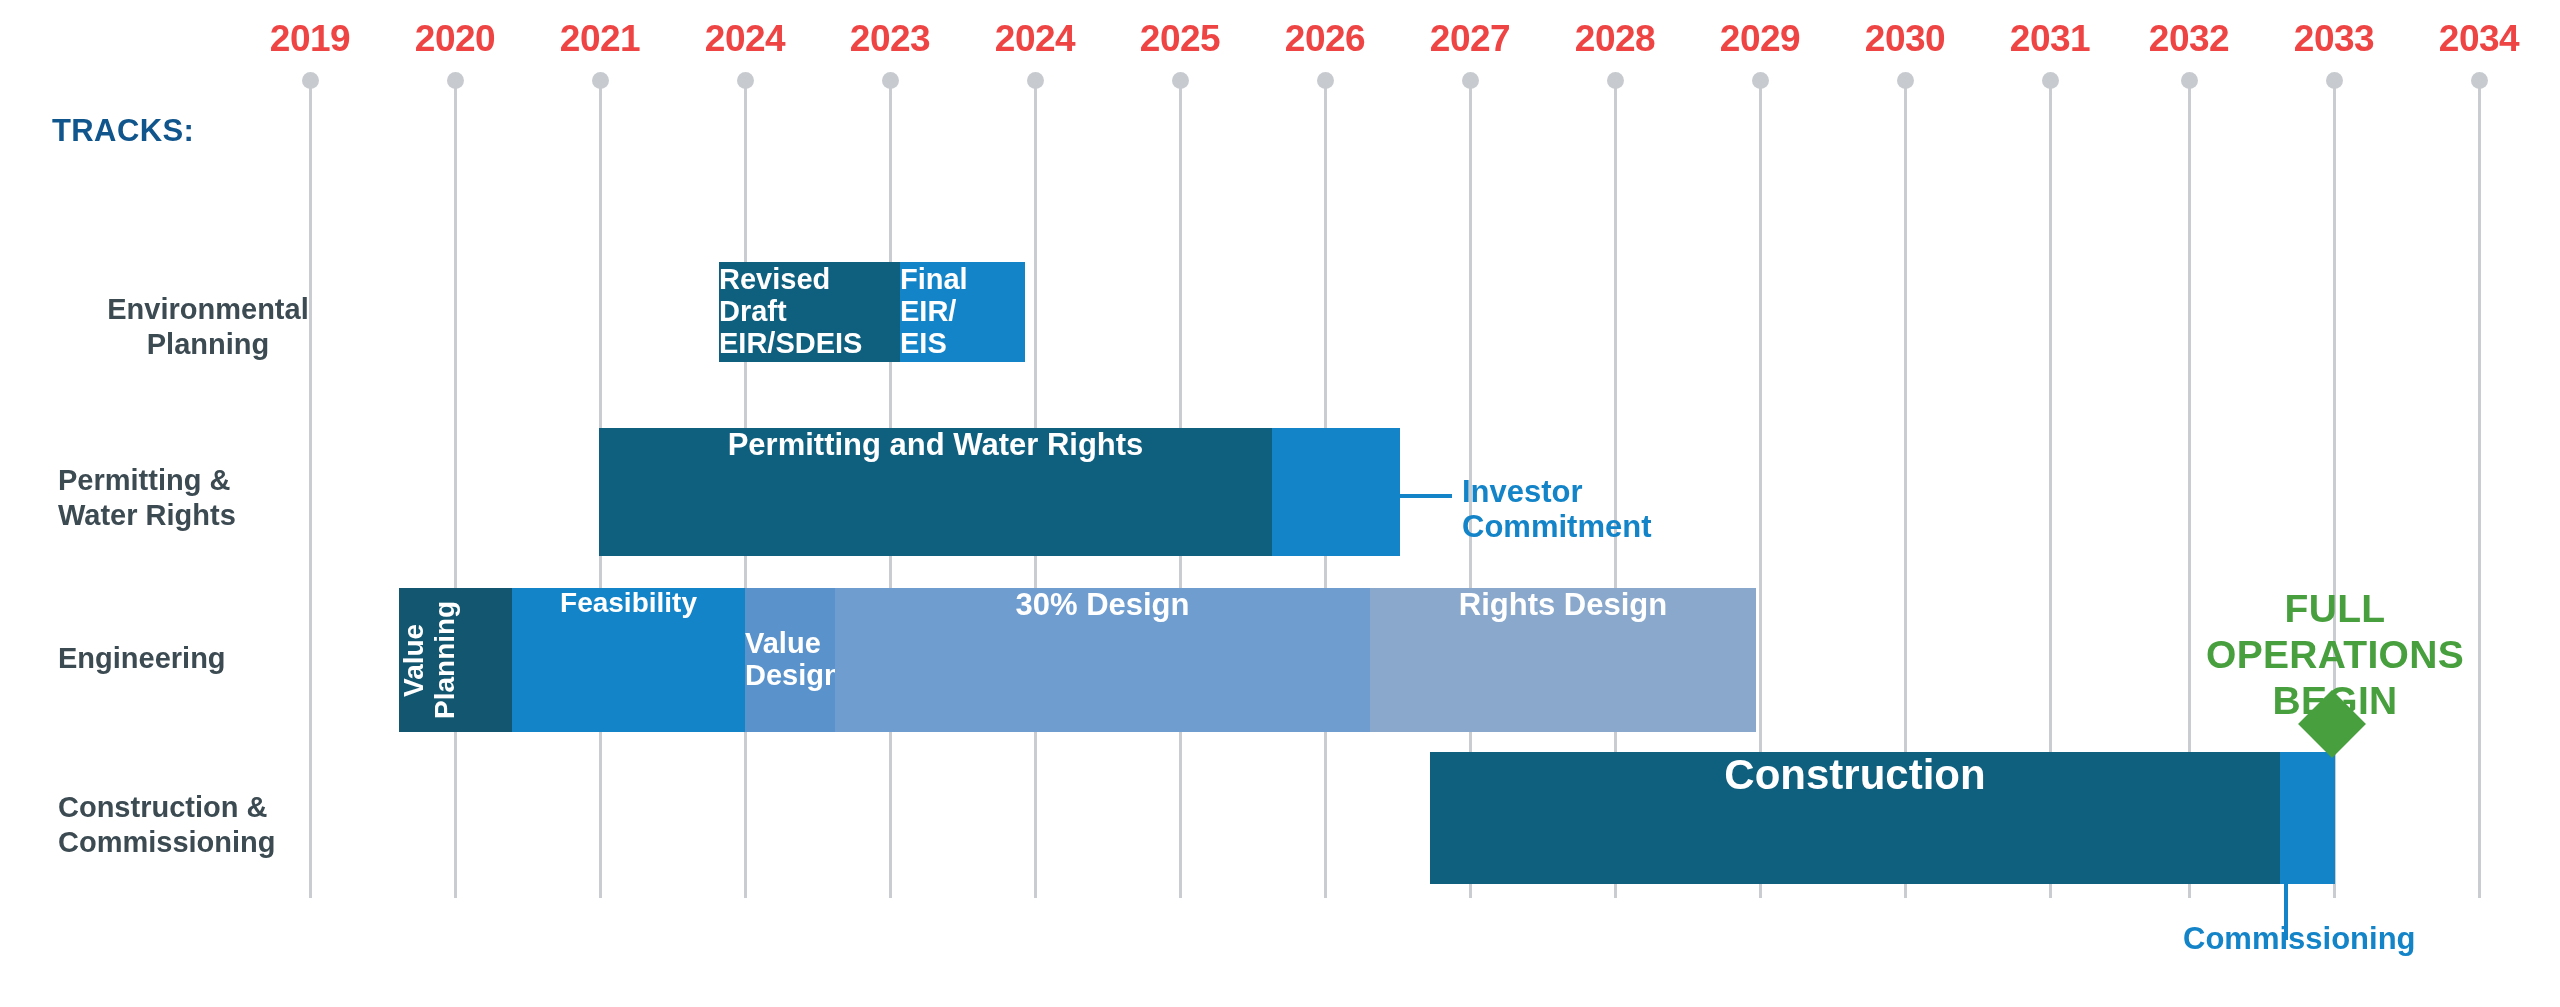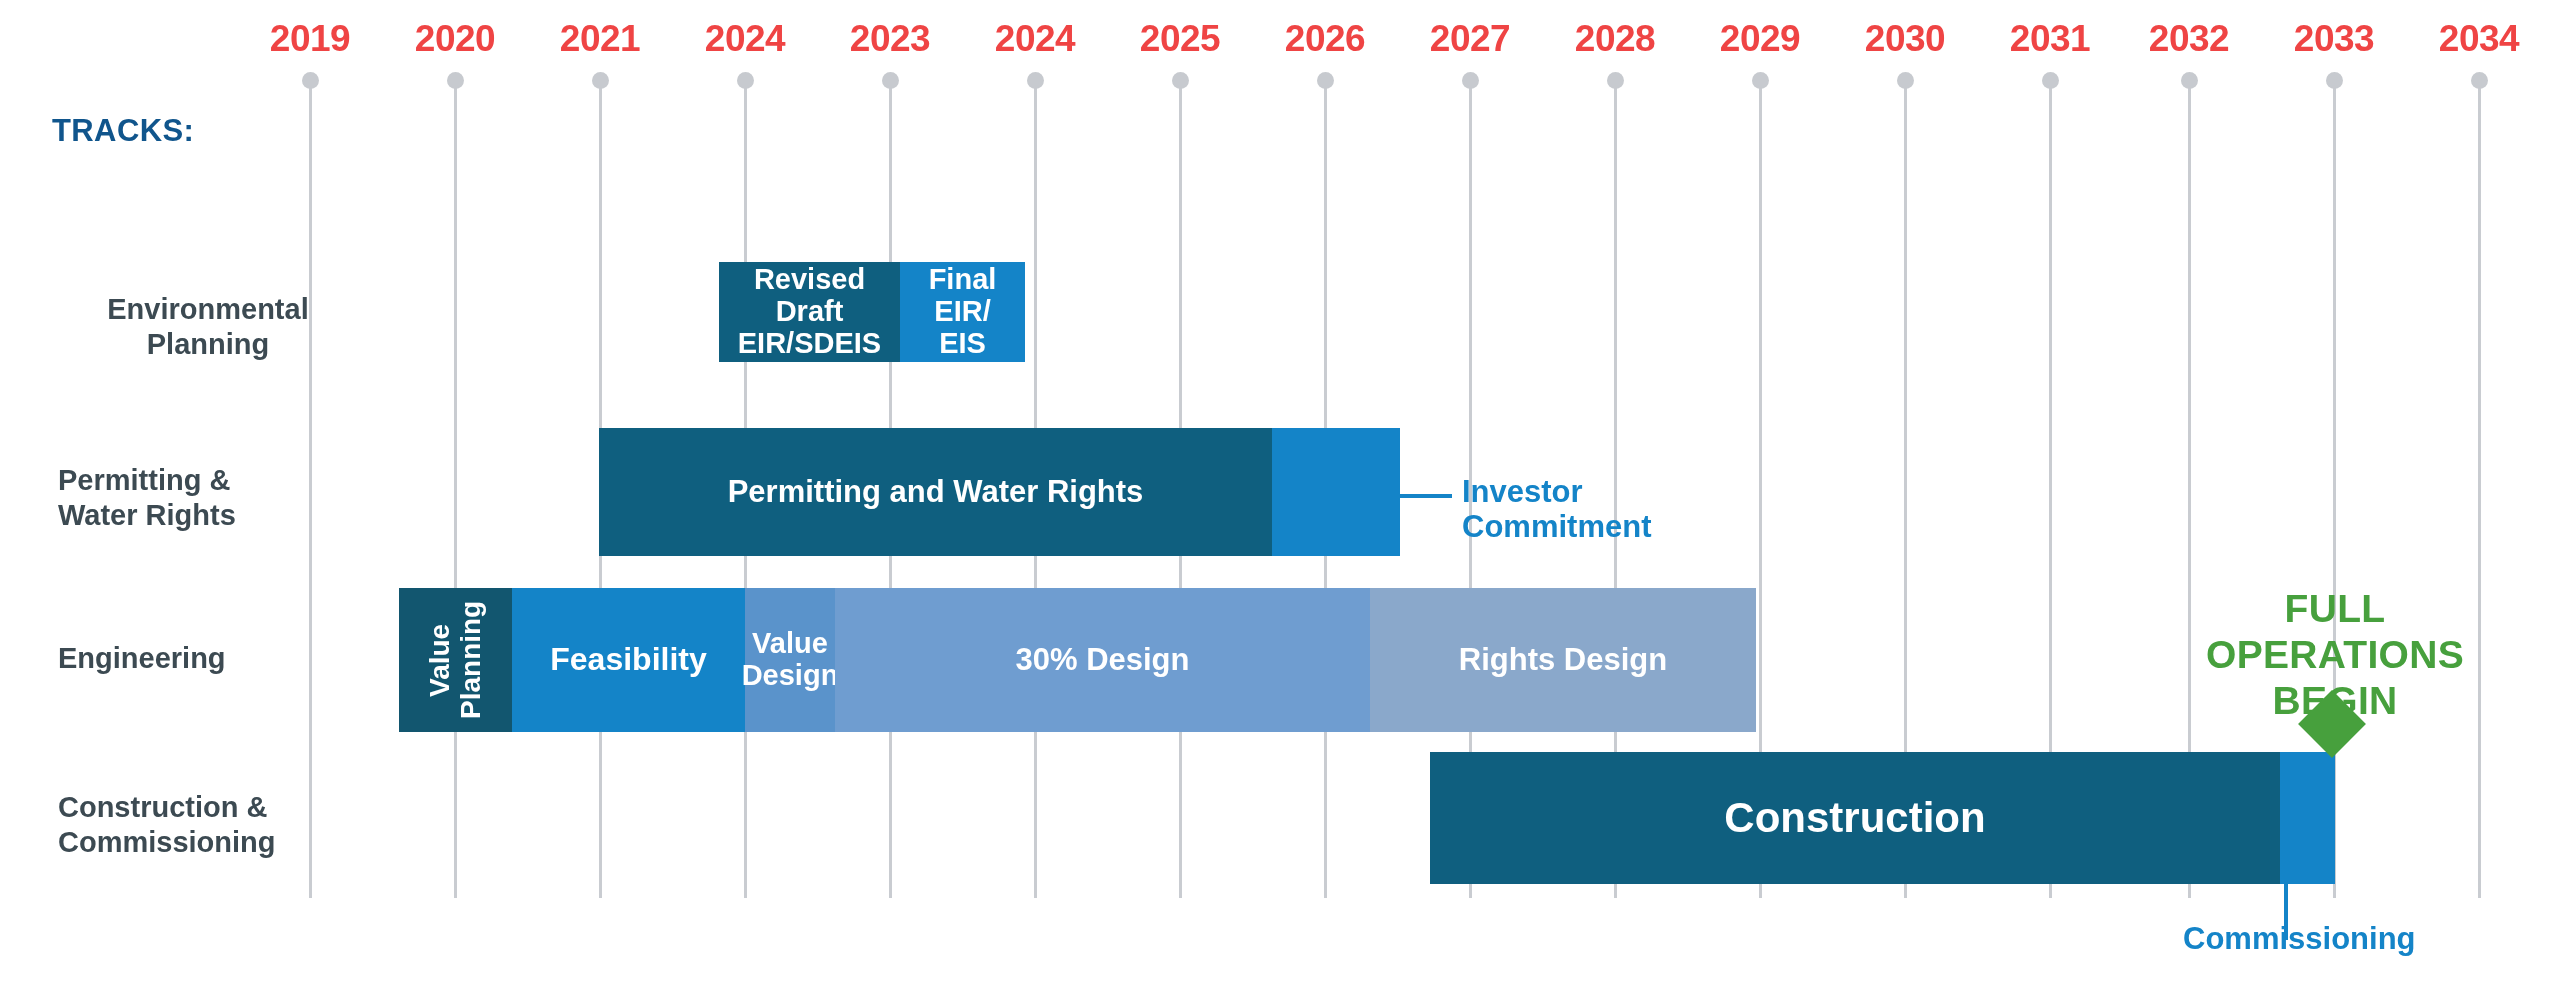--- a/index.html
+++ b/index.html
@@ -33,21 +33,21 @@
   }
   .rowlabel{
     position:absolute;left:58px;
     font-size:29px;font-weight:bold;color:#3c4a52;
     line-height:1.22;width:300px;
   }
 
   
   .bar{
     position:absolute;
-    display:flex;align-items:center;justify-content:center;
+    display:flex;align-items:flex-start;justify-content:center;
     color:#ffffff;font-weight:bold;text-align:center;
     line-height:1.1;box-sizing:border-box;
   }
   .bar.v{writing-mode:vertical-rl;transform:rotate(180deg);}
 
   
   .annot{
     position:absolute;color:#1484c8;font-weight:bold;
     font-size:31px;line-height:1.12;
   }
@@ -179,21 +179,21 @@
 
   <div class="annot" style="left:1462px;top:475px;">
     <div>Investor</div>
     <div>Commitment</div>
   </div>
 
   <div class="bar v" style="left:399px;top:588px;width:113px;height:144px;background:#12566f;font-size:28px;">
     <span><span>Value</span> <span>Planning</span></span>
   </div>
 
-  <div class="bar" style="left:512px;top:588px;width:233px;height:144px;background:#1484c8;font-size:32px;">
+  <div class="bar" style="left:512px;top:588px;width:233px;height:144px;background:#1484c8;font-size:28px;">
     <span>Feasibility</span>
   </div>
 
   <div class="bar" style="left:745px;top:588px;width:90px;height:144px;background:#5a93cb;font-size:29px;flex-direction:column;">
     <span>Value</span>
     <span>Design</span>
   </div>
 
   <div class="bar" style="left:835px;top:588px;width:535px;height:144px;background:#6f9dd0;font-size:31px;">
     <span>30% Design</span>

